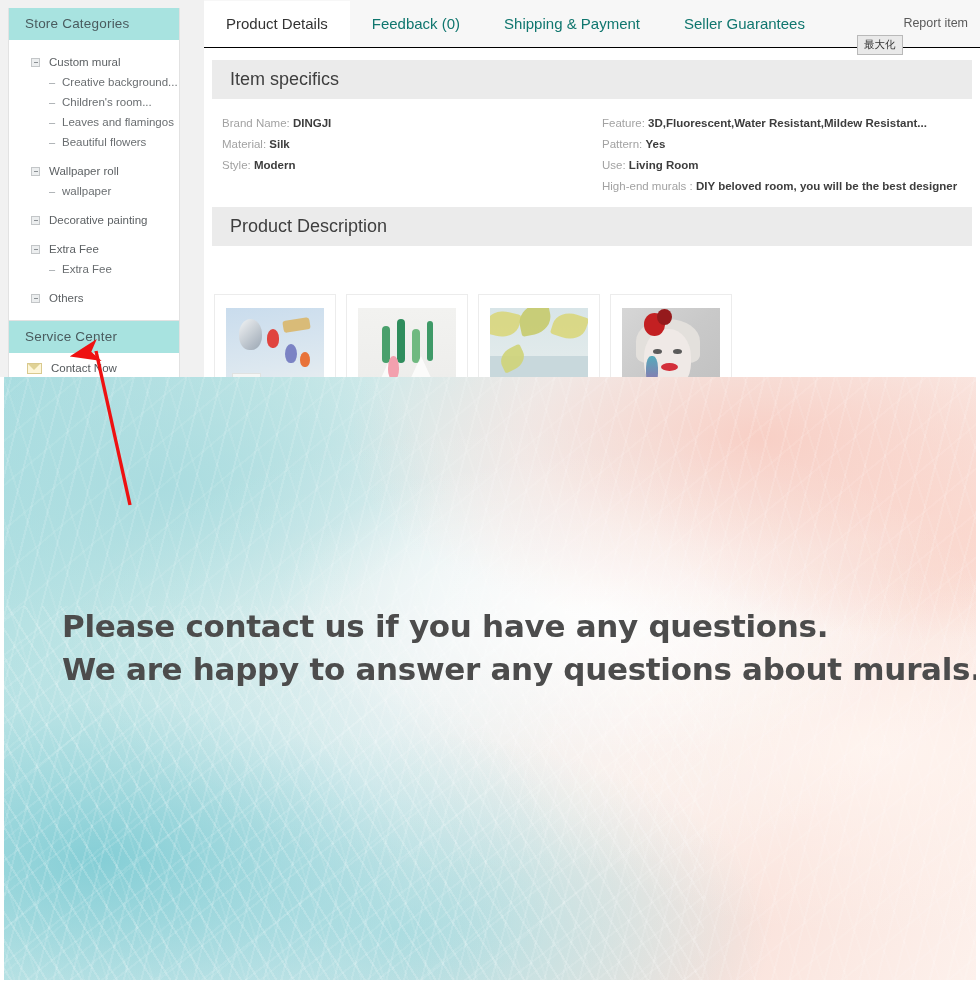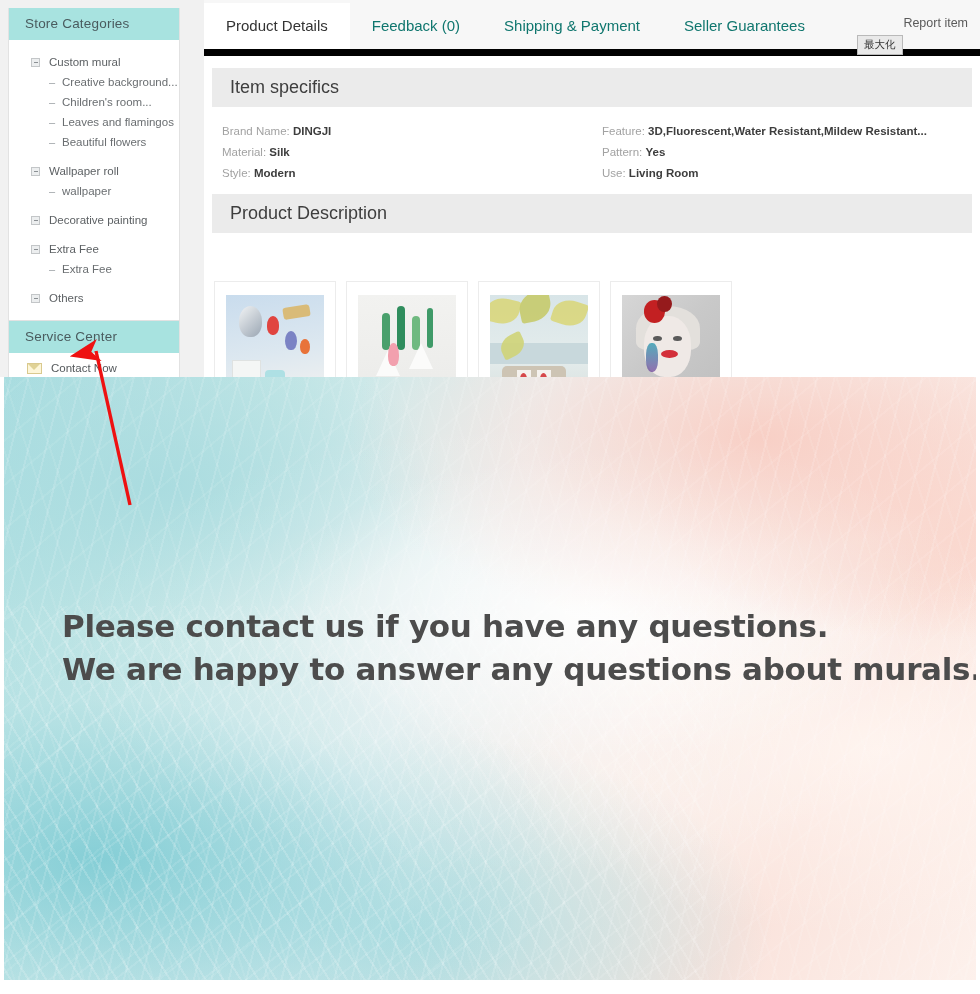--- a/index.html
+++ b/index.html
@@ -116,23 +116,23 @@
   
   #main {
     position: absolute;
     left: 204px; top: 0;
     width: 776px;
     height: 377px;
     background: #ffffff;
   }
   #tabbar {
     position: relative;
-    height: 56px;
+    height: 48px;
     background: #f7f7f7;
-    border-bottom: 7px solid #000000;
+    border-bottom: 1px solid #000000;
   }
   .tabs {
     display: flex;
     align-items: flex-end;
     height: 46px;
     position: absolute;
     left: 0; bottom: 0;
   }
   .tab {
     font-size: 15px;
@@ -434,20 +434,21 @@
       <div class="specs">
         <div class="spec-col" id="spec-left">
             <div class="spec-line"><span>Brand Name:</span> <b>DINGJI</b></div>
             <div class="spec-line"><span>Material:</span> <b>Silk</b></div>
             <div class="spec-line"><span>Style:</span> <b>Modern</b></div>
           </div>
         <div class="spec-col" id="spec-right">
             <div class="spec-line"><span>Feature:</span> <b>3D,Fluorescent,Water Resistant,Mildew Resistant...</b></div>
             <div class="spec-line"><span>Pattern:</span> <b>Yes</b></div>
             <div class="spec-line"><span>Use:</span> <b>Living Room</b></div>
+            <div class="spec-line"><span>High-end murals :</span> <b>DIY beloved room, you will be the best designer</b></div>
           </div>
       </div>
 
       <div id="product-description-head" class="section-head">Product Description</div>
 
       <div id="thumbs">
         <div class="thumb-frame">
           <div class="thumb-img t1">
             <div class="floor"></div>
               <div class="rug"></div>

